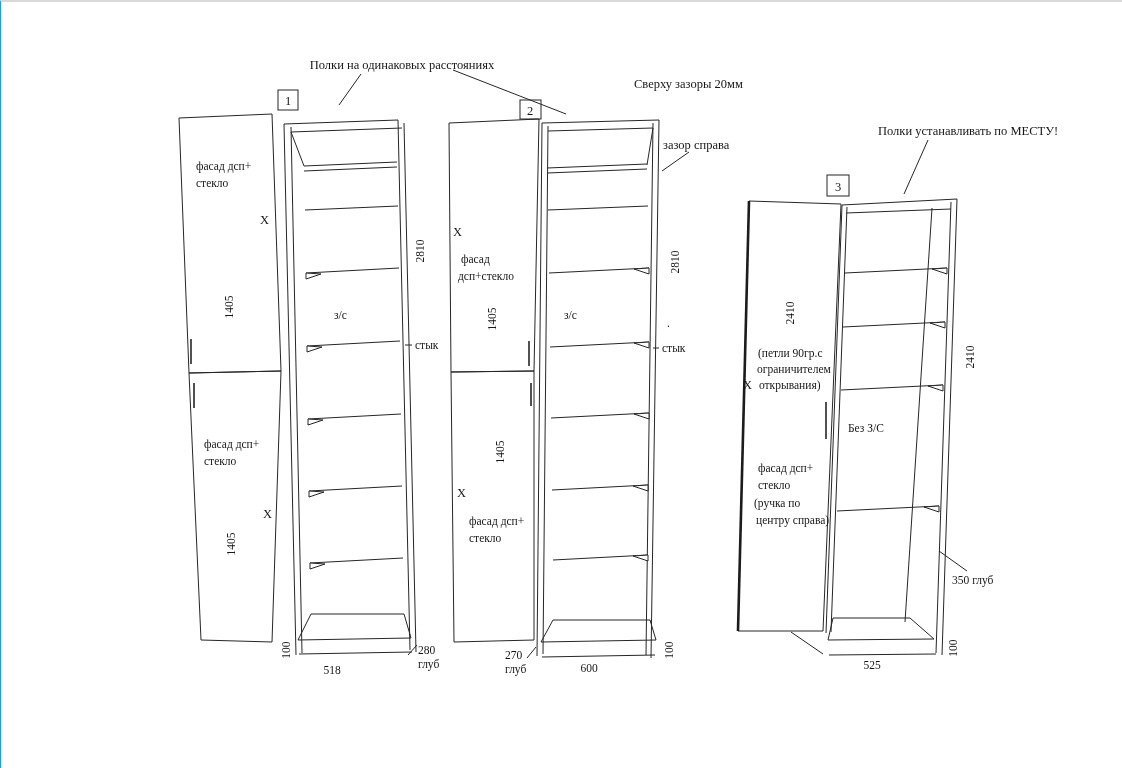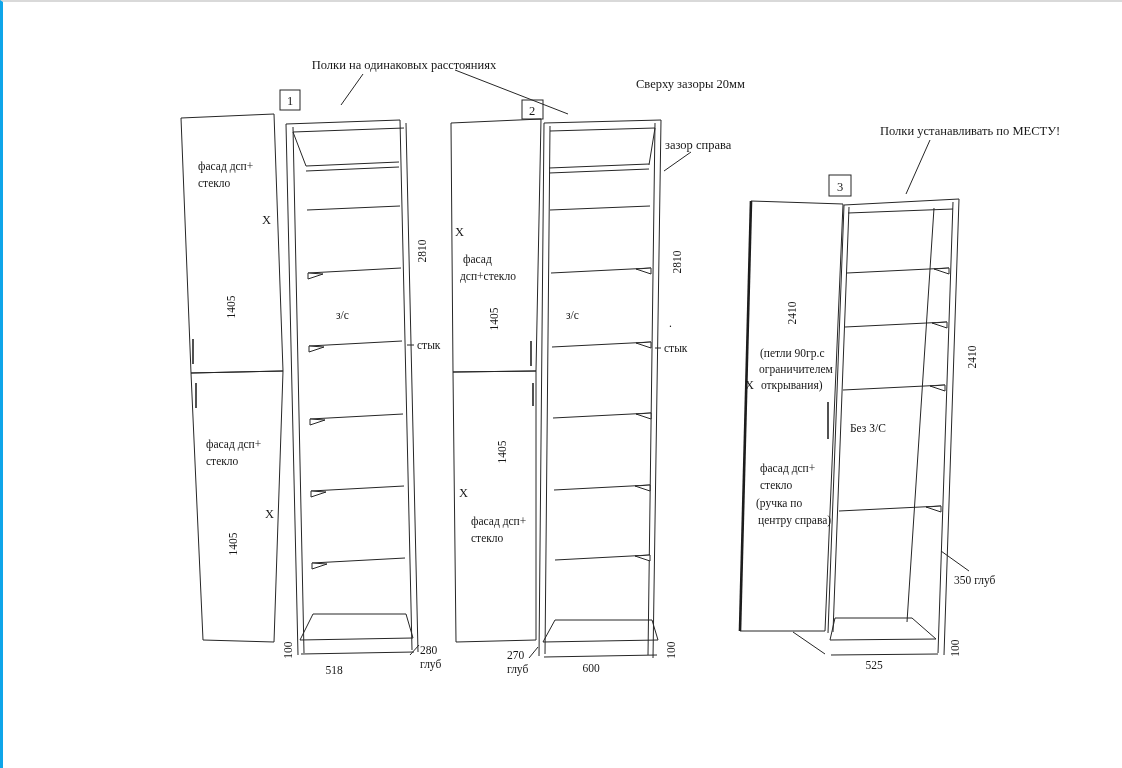--- a/index.html
+++ b/index.html
@@ -1,17 +1,17 @@
 <!DOCTYPE html>
 <html><head>
 <meta charset="utf-8">
 <style>
   html,body{margin:0;padding:0;background:#ffffff;}
   .stage{position:relative;width:1122px;height:768px;background:#ffffff;overflow:hidden;
-         border-top:2px solid #d9d9d9;border-left:3px solid #0ea5e9;box-sizing:border-box;}
+         border-top:2px solid #d9d9d9;border-left:1px solid #0ea5e9;box-sizing:border-box;}
   svg{display:block;}
   .ln{stroke:#262626;stroke-width:1;fill:none;}
   .ln2{stroke:#262626;stroke-width:1.6;fill:none;}
   .thick{stroke:#1c1c1c;stroke-width:2.6;fill:none;}
   .wedge{fill:#ffffff;stroke:#262626;stroke-width:1;}
   text{font-family:"Liberation Serif","DejaVu Serif",serif;fill:#171717;}
   .note{font-size:12.5px;}
   .dim{font-size:11.5px;}
   .lbl{font-size:11.5px;}
   .xmark{font-size:12.5px;}

